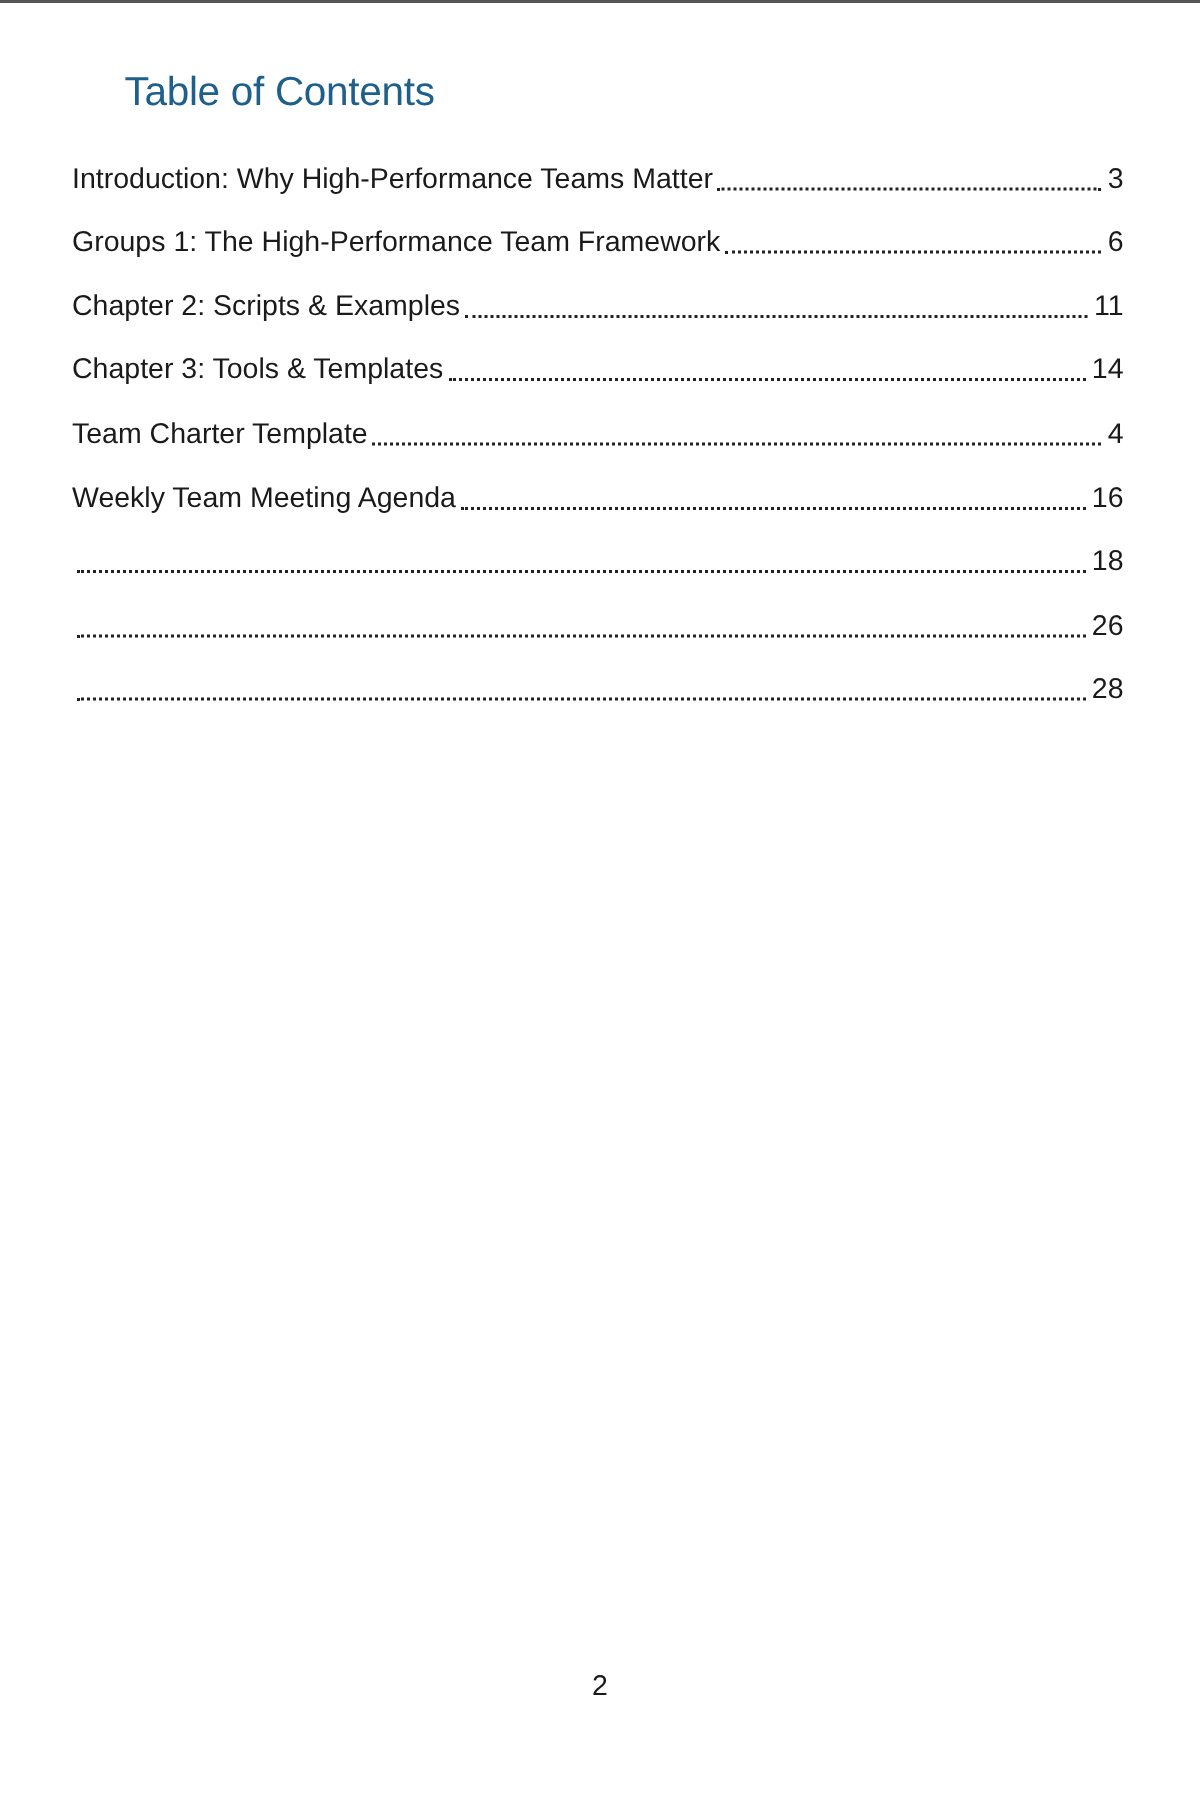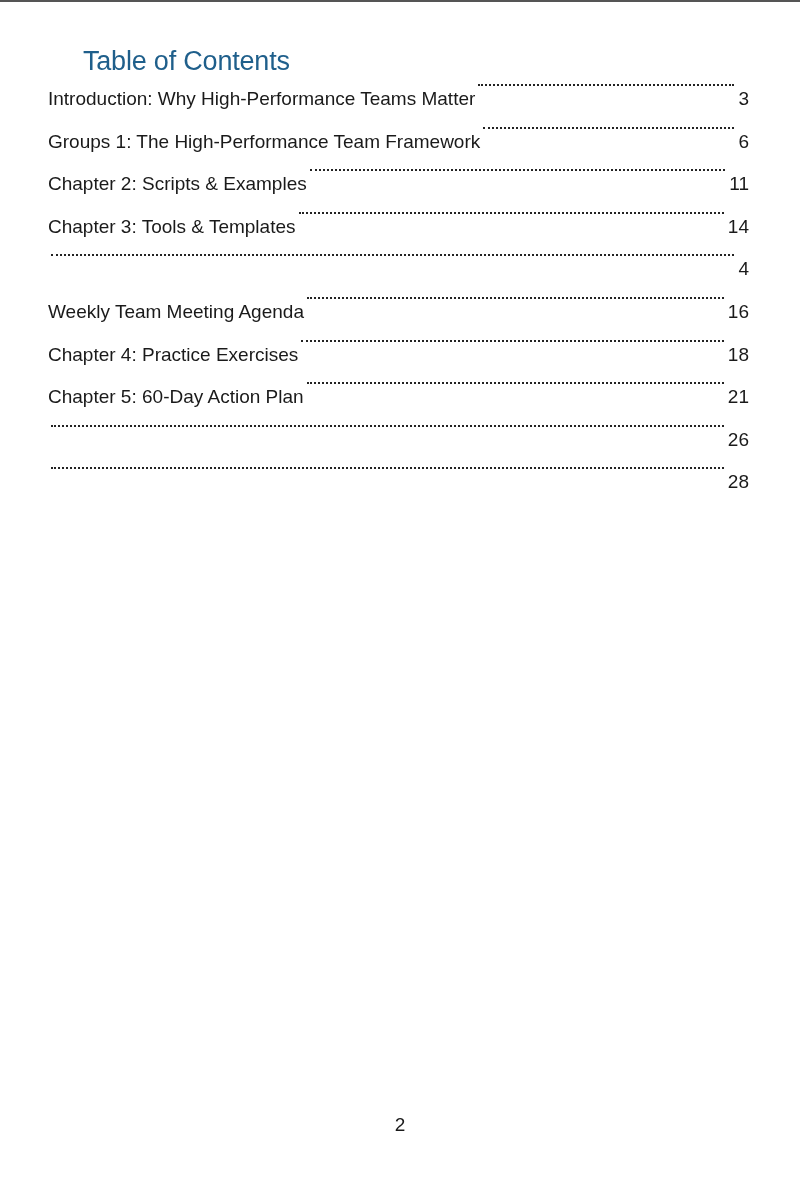--- a/index.html
+++ b/index.html
@@ -43,21 +43,21 @@
       position: absolute;
       left: 48px;
       top: 86px;
       width: 701px;
       margin: 0;
       padding: 0;
       list-style: none;
     }
     .toc-entry {
       display: flex;
-      align-items: flex-start;
+      align-items: flex-end;
       height: 42.6px;
       font-size: 19px;
       color: #1a1a1a;
       white-space: nowrap;
     }
     .toc-entry .label {
       flex: 0 0 auto;
     }
     .toc-entry .leader {
       flex: 1 1 auto;
@@ -112,37 +112,32 @@
       <span class="label">Chapter 2: Scripts &amp; Examples</span>
       <span class="leader"></span>
       <span class="page-num">11</span>
     </li>
     <li class="toc-entry">
       <span class="label">Chapter 3: Tools &amp; Templates</span>
       <span class="leader"></span>
       <span class="page-num">14</span>
     </li>
     <li class="toc-entry">
+      <span class="label">Team Charter Template</span>
       <span class="leader"></span>
       <span class="page-num">4</span>
     </li>
     <li class="toc-entry">
       <span class="label">Weekly Team Meeting Agenda</span>
       <span class="leader"></span>
       <span class="page-num">16</span>
     </li>
     <li class="toc-entry">
-      <span class="label">Chapter 4: Practice Exercises</span>
       <span class="leader"></span>
       <span class="page-num">18</span>
-    </li>
-    <li class="toc-entry">
-      <span class="label">Chapter 5: 60-Day Action Plan</span>
-      <span class="leader"></span>
-      <span class="page-num">21</span>
     </li>
     <li class="toc-entry">
       <span class="leader"></span>
       <span class="page-num">26</span>
     </li>
     <li class="toc-entry">
       <span class="leader"></span>
       <span class="page-num">28</span>
     </li>
   </ul>

